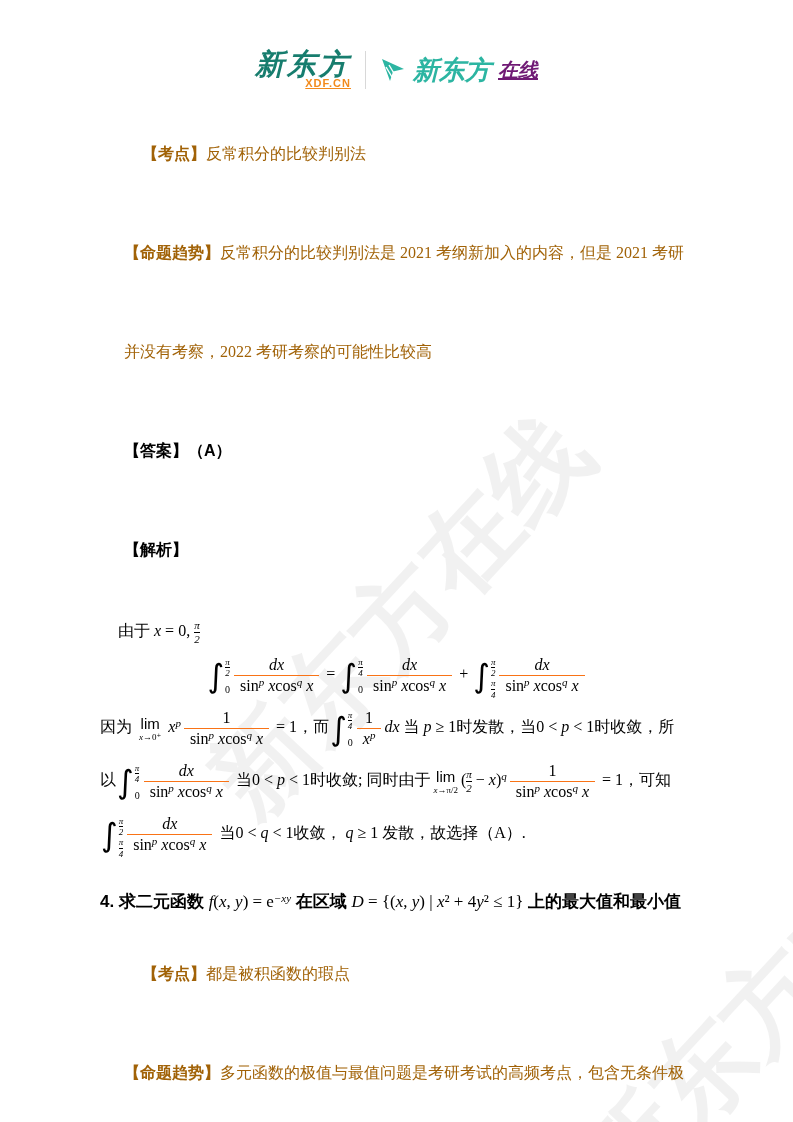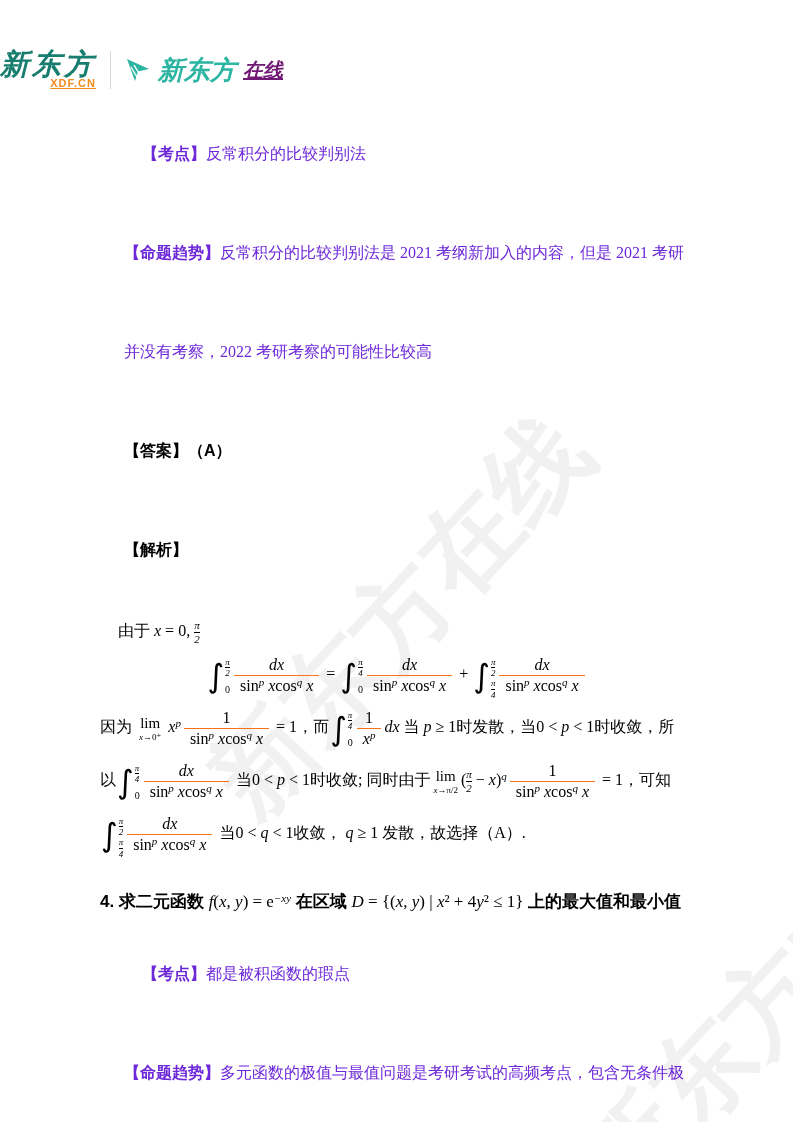--- a/index.html
+++ b/index.html
@@ -5,37 +5,37 @@
   html,body{margin:0;padding:0;background:#888;}
   .page{position:relative;width:793px;height:1122px;background:#fff;overflow:hidden;
         font-family:"Liberation Serif","DejaVu Serif",serif;font-size:16px;color:#000;margin:0 auto;}
   
   .wm{position:absolute;font-family:"Liberation Sans","DejaVu Sans",sans-serif;font-weight:bold;
       font-size:100px;color:rgba(0,0,0,0.055);white-space:nowrap;transform:rotate(-47deg);
       line-height:1;pointer-events:none;user-select:none;}
   .wm1{left:150px;top:565px;}
   .wm2{left:520px;top:950px;}
   
-  .header{position:absolute;top:50px;left:0;width:793px;display:flex;justify-content:flex-start;
+  .header{position:absolute;top:50px;left:0;width:793px;display:flex;justify-content:center;
           align-items:center;gap:14px;}
   .brand-left{display:flex;flex-direction:column;align-items:flex-end;}
   .brand-left .main{font-family:"Liberation Sans","DejaVu Sans",sans-serif;font-weight:bold;
           font-style:italic;font-size:29px;line-height:1;color:#177d6e;letter-spacing:3px;}
   .brand-left .sub{font-family:"Liberation Sans","DejaVu Sans",sans-serif;font-weight:bold;
           font-size:11px;color:#f28a1c;letter-spacing:1px;margin-top:-2px;text-decoration:underline;}
   .divider{width:1px;height:38px;background:#d8d8d8;}
   .brand-right{display:flex;align-items:center;gap:7px;}
   .brand-right .t1{font-family:"Liberation Sans","DejaVu Sans",sans-serif;font-weight:bold;
           font-style:italic;font-size:26px;color:#2cb5a2;line-height:1;}
   .brand-right .t2{font-family:"Liberation Sans","DejaVu Sans",sans-serif;font-weight:bold;
           font-style:italic;font-size:20px;color:#701a75;line-height:1;text-decoration:underline;}
   
   .content{position:absolute;left:100px;top:104px;width:594px;}
   .pline{line-height:33px;white-space:pre;}
-  .pline.red{color:#6d28d9;}
+  .pline.red{color:#a16207;}
   .indent{padding-left:18px;}
   .lbl{font-family:"Liberation Sans","DejaVu Sans",sans-serif;font-weight:bold;}
   .display{text-align:center;}
   .heading{font-family:"Liberation Sans","DejaVu Sans",sans-serif;font-weight:bold;font-size:17px;}
   
   .tk-i{font-family:"Liberation Serif","DejaVu Serif",serif;font-style:italic;font-weight:normal;}
   .tk-m{font-family:"Liberation Serif","DejaVu Serif",serif;font-style:normal;font-weight:normal;}
   .tk-sup{font-family:"Liberation Serif","DejaVu Serif",serif;font-style:italic;font-weight:normal;
           font-size:11px;position:relative;top:-5px;}
   .frac{display:inline-block;vertical-align:middle;text-align:center;line-height:1.25;margin:0 3px;
@@ -46,21 +46,21 @@
          font-family:"Liberation Serif","DejaVu Serif",serif;font-style:italic;font-weight:normal;}
   .sf-n{display:block;}
   .sf-d{display:block;border-top:1px solid currentColor;}
   .intwrap{display:inline-flex;align-items:center;vertical-align:middle;margin:0 1px;font-weight:normal;}
   .int-sign{font-family:"DejaVu Sans",sans-serif;font-size:32px;line-height:1;font-style:normal;}
   .int-b{display:inline-flex;flex-direction:column;justify-content:space-between;height:38px;
          font-size:10px;line-height:1;margin-left:1px;font-family:"Liberation Serif",serif;}
   .int-b .sfrac{font-size:9px;}
   .limwrap{display:inline-flex;flex-direction:column;align-items:center;vertical-align:middle;
            line-height:1;margin:0 3px;font-weight:normal;}
-  .lim-t{font-family:Liberation Serif, serif;font-size:15px;}
+  .lim-t{font-family:Liberation Sans, sans-serif;font-size:15px;}
   .lim-s{font-size:9px;font-family:"Liberation Serif","DejaVu Serif",serif;font-style:italic;margin-top:2px;}
   .lim-s .tk-m,.lim-s .tk-i{font-size:9px;}
 </style>
 </head>
 <body>
 
 <div class="page">
 
   <div class="wm wm1">新东方在线</div>
   <div class="wm wm2">新东方在线</div>

